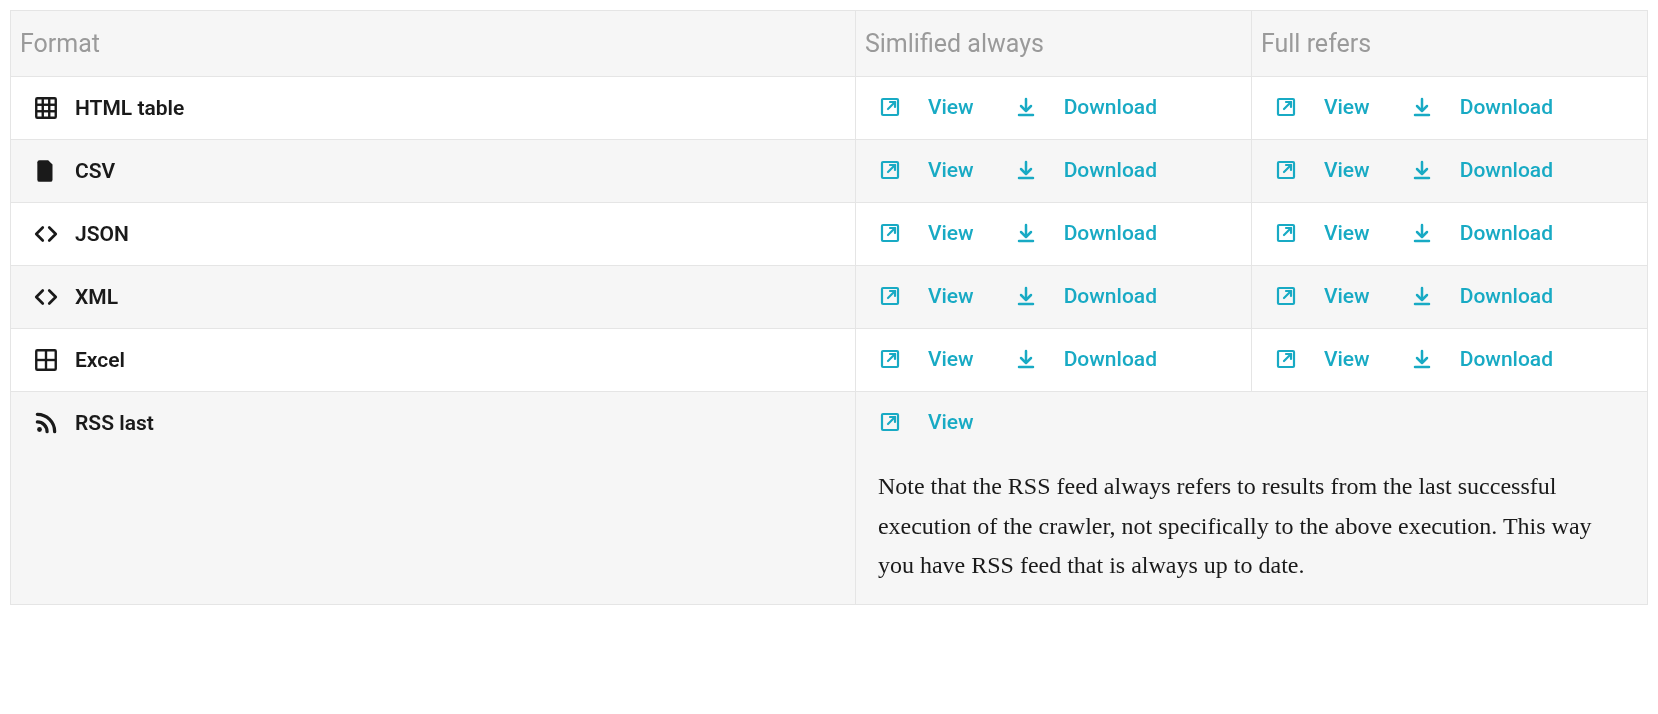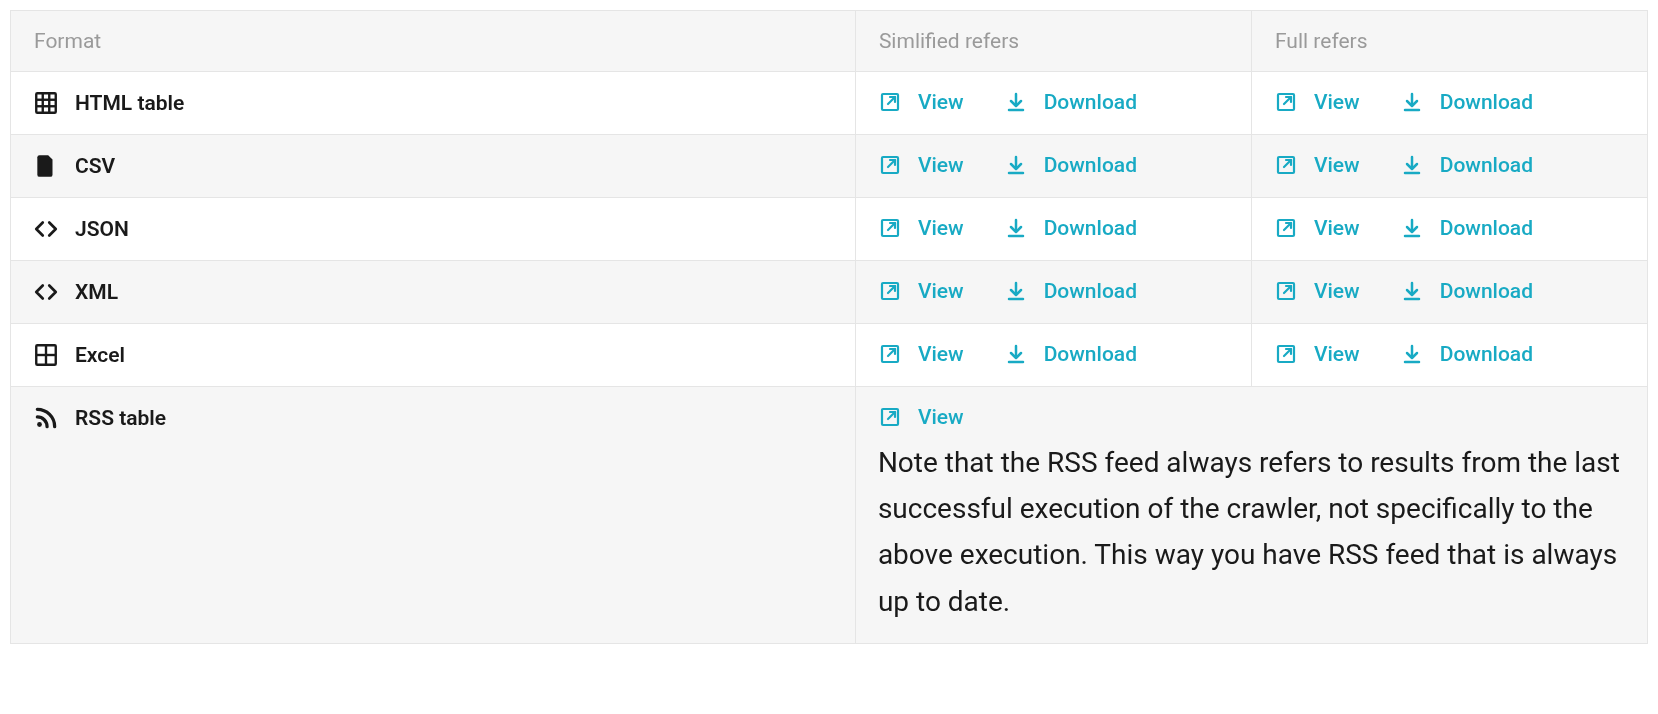--- a/index.html
+++ b/index.html
@@ -13,23 +13,23 @@
   .table {
     width: 100%;
     border-collapse: collapse;
     border: 1px solid #e5e5e5;
   }
   .table th {
     text-align: left;
     font-weight: 400;
     color: #9a9a9a;
     background: #f6f6f6;
-    padding: 18px 23px;
+    padding: 18px 9px;
     border: 1px solid #e5e5e5;
-    font-size: 21px;
+    font-size: 25px;
   }
   .table td {
     padding: 18px 22px;
     border: 1px solid #e5e5e5;
     vertical-align: top;
     font-size: 21px;
   }
   .table tbody tr:nth-child(even) td {
     background: #f6f6f6;
   }
@@ -53,42 +53,43 @@
   }
   .icon-wrap svg { width: 26px; height: 26px; }
   .actions {
     display: flex;
     align-items: center;
     gap: 40px;
   }
   .link {
     display: inline-flex;
     align-items: flex-start;
-    gap: 16px;
+    gap: 26px;
     color: #18aac4;
     font-weight: 500;
     cursor: pointer;
     text-decoration: none;
     font-size: 21px;
   }
   .link-icon {
     width: 24px;
     height: 24px;
     display: inline-flex;
     align-items: center;
     justify-content: center;
     color: #18aac4;
   }
   .link-icon svg { width: 24px; height: 24px; }
   .note {
-    margin-top: 6px;
+    margin-top: 28px;
     color: #1a1a1a;
     font-weight: 400;
     line-height: 1.65;
-    font-size: 28px;
+    font-size: 24px;
+    font-family: Liberation Serif, serif;
   }
 </style>
 </head>
 <body>
 
 <svg width="0" height="0" style="position:absolute">
   <defs>
     <g id="ic-grid">
       <rect x="3" y="3" width="18" height="18" rx="1" fill="none" stroke="currentColor" stroke-width="2.2"></rect>
       <line x1="3" y1="9" x2="21" y2="9" stroke="currentColor" stroke-width="2.2"></line>
@@ -123,21 +124,21 @@
       <polyline points="7,11 12,16 17,11" fill="none" stroke="currentColor" stroke-width="2.5" stroke-linecap="round" stroke-linejoin="round"></polyline>
       <line x1="5" y1="20" x2="19" y2="20" stroke="currentColor" stroke-width="2.5" stroke-linecap="round"></line>
     </g>
   </defs>
 </svg>
 
 <table class="table">
   <thead>
     <tr>
       <th class="col-format">Format</th>
-      <th class="col-action">Simlified refers</th>
+      <th class="col-action">Simlified always</th>
       <th class="col-action">Full refers</th>
     </tr>
   </thead>
   <tbody id="rows">
       <tr>
         <td>
           <div class="format-cell">
             <span class="icon-wrap">
               <svg viewBox="0 0 24 24">
                 <use href="#ic-grid"></use>
@@ -396,21 +397,21 @@
         </td>
       </tr>
       <tr>
         <td>
           <div class="format-cell">
             <span class="icon-wrap">
               <svg viewBox="0 0 24 24">
                 <use href="#ic-rss"></use>
               </svg>
             </span>
-            <span>RSS table</span>
+            <span>RSS last</span>
           </div>
         </td>
         <td colspan="2"><a class="link">
             <span class="link-icon">
               <svg viewBox="0 0 24 24">
                 <use href="#ic-open"></use>
               </svg>
             </span>
             <span>View</span>
           </a><div class="note">Note that the RSS feed always refers to results from the last successful execution of the crawler, not specifically to the above execution. This way you have RSS feed that is always up to date.</div></td>

